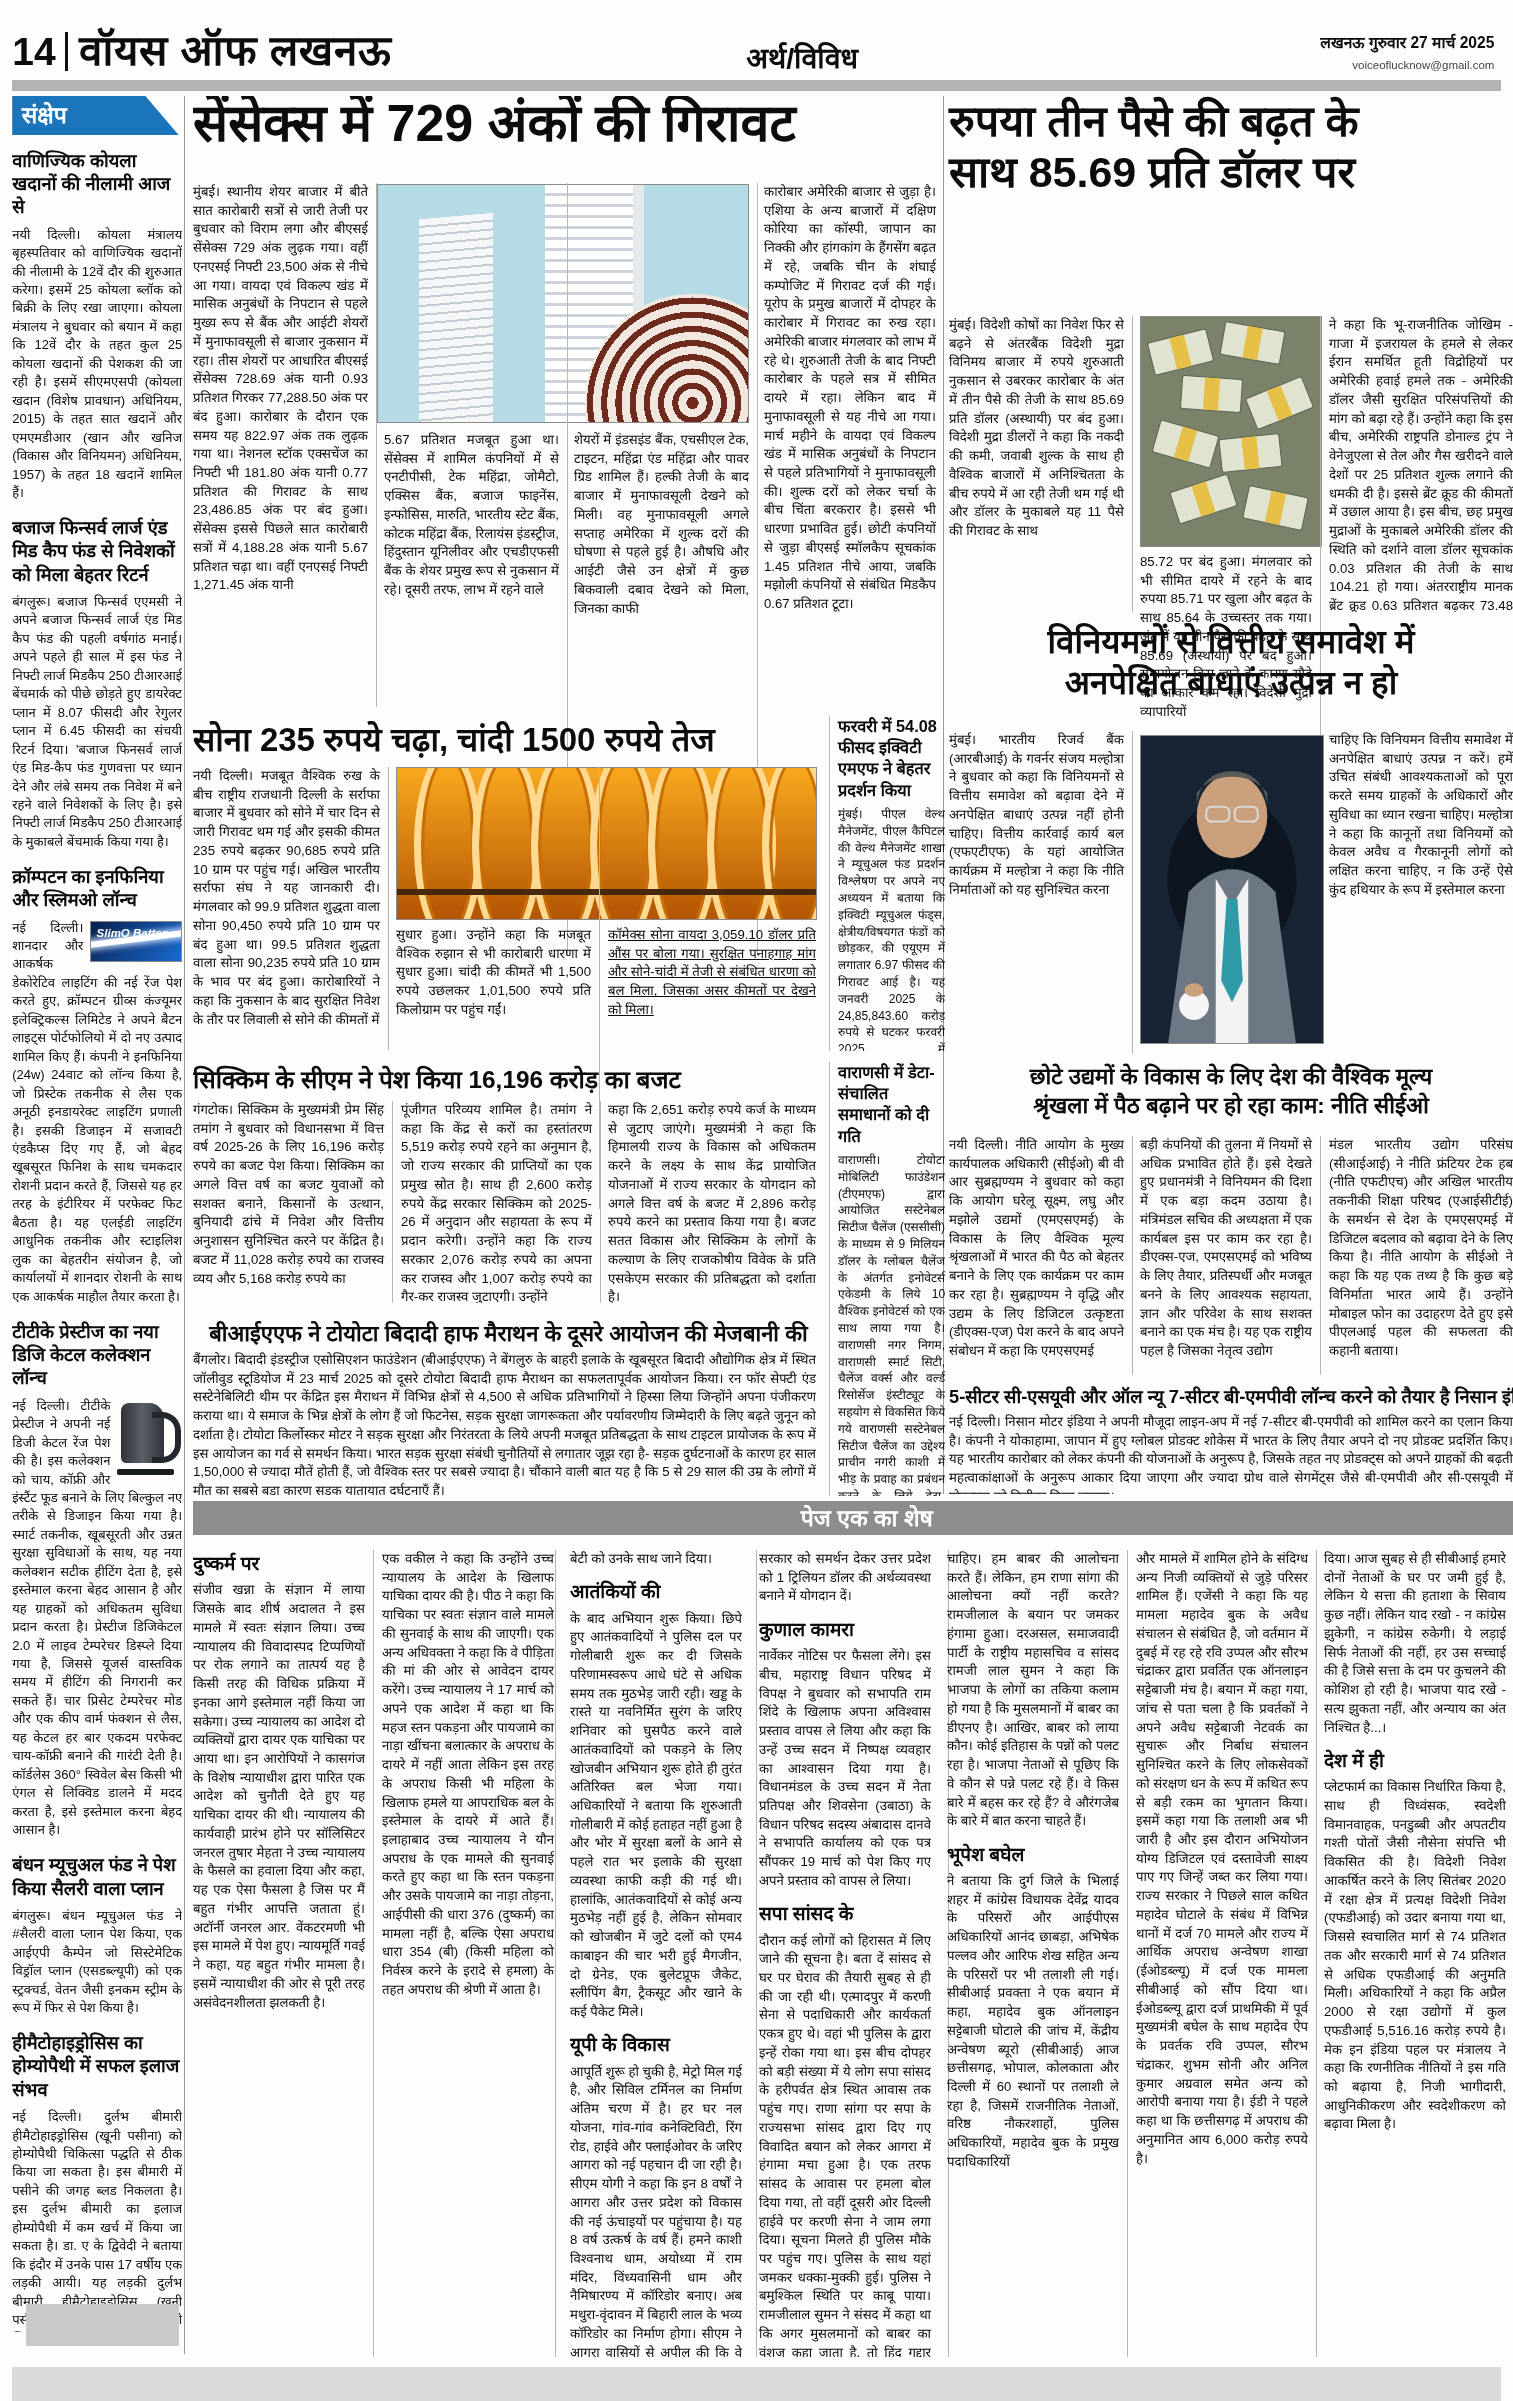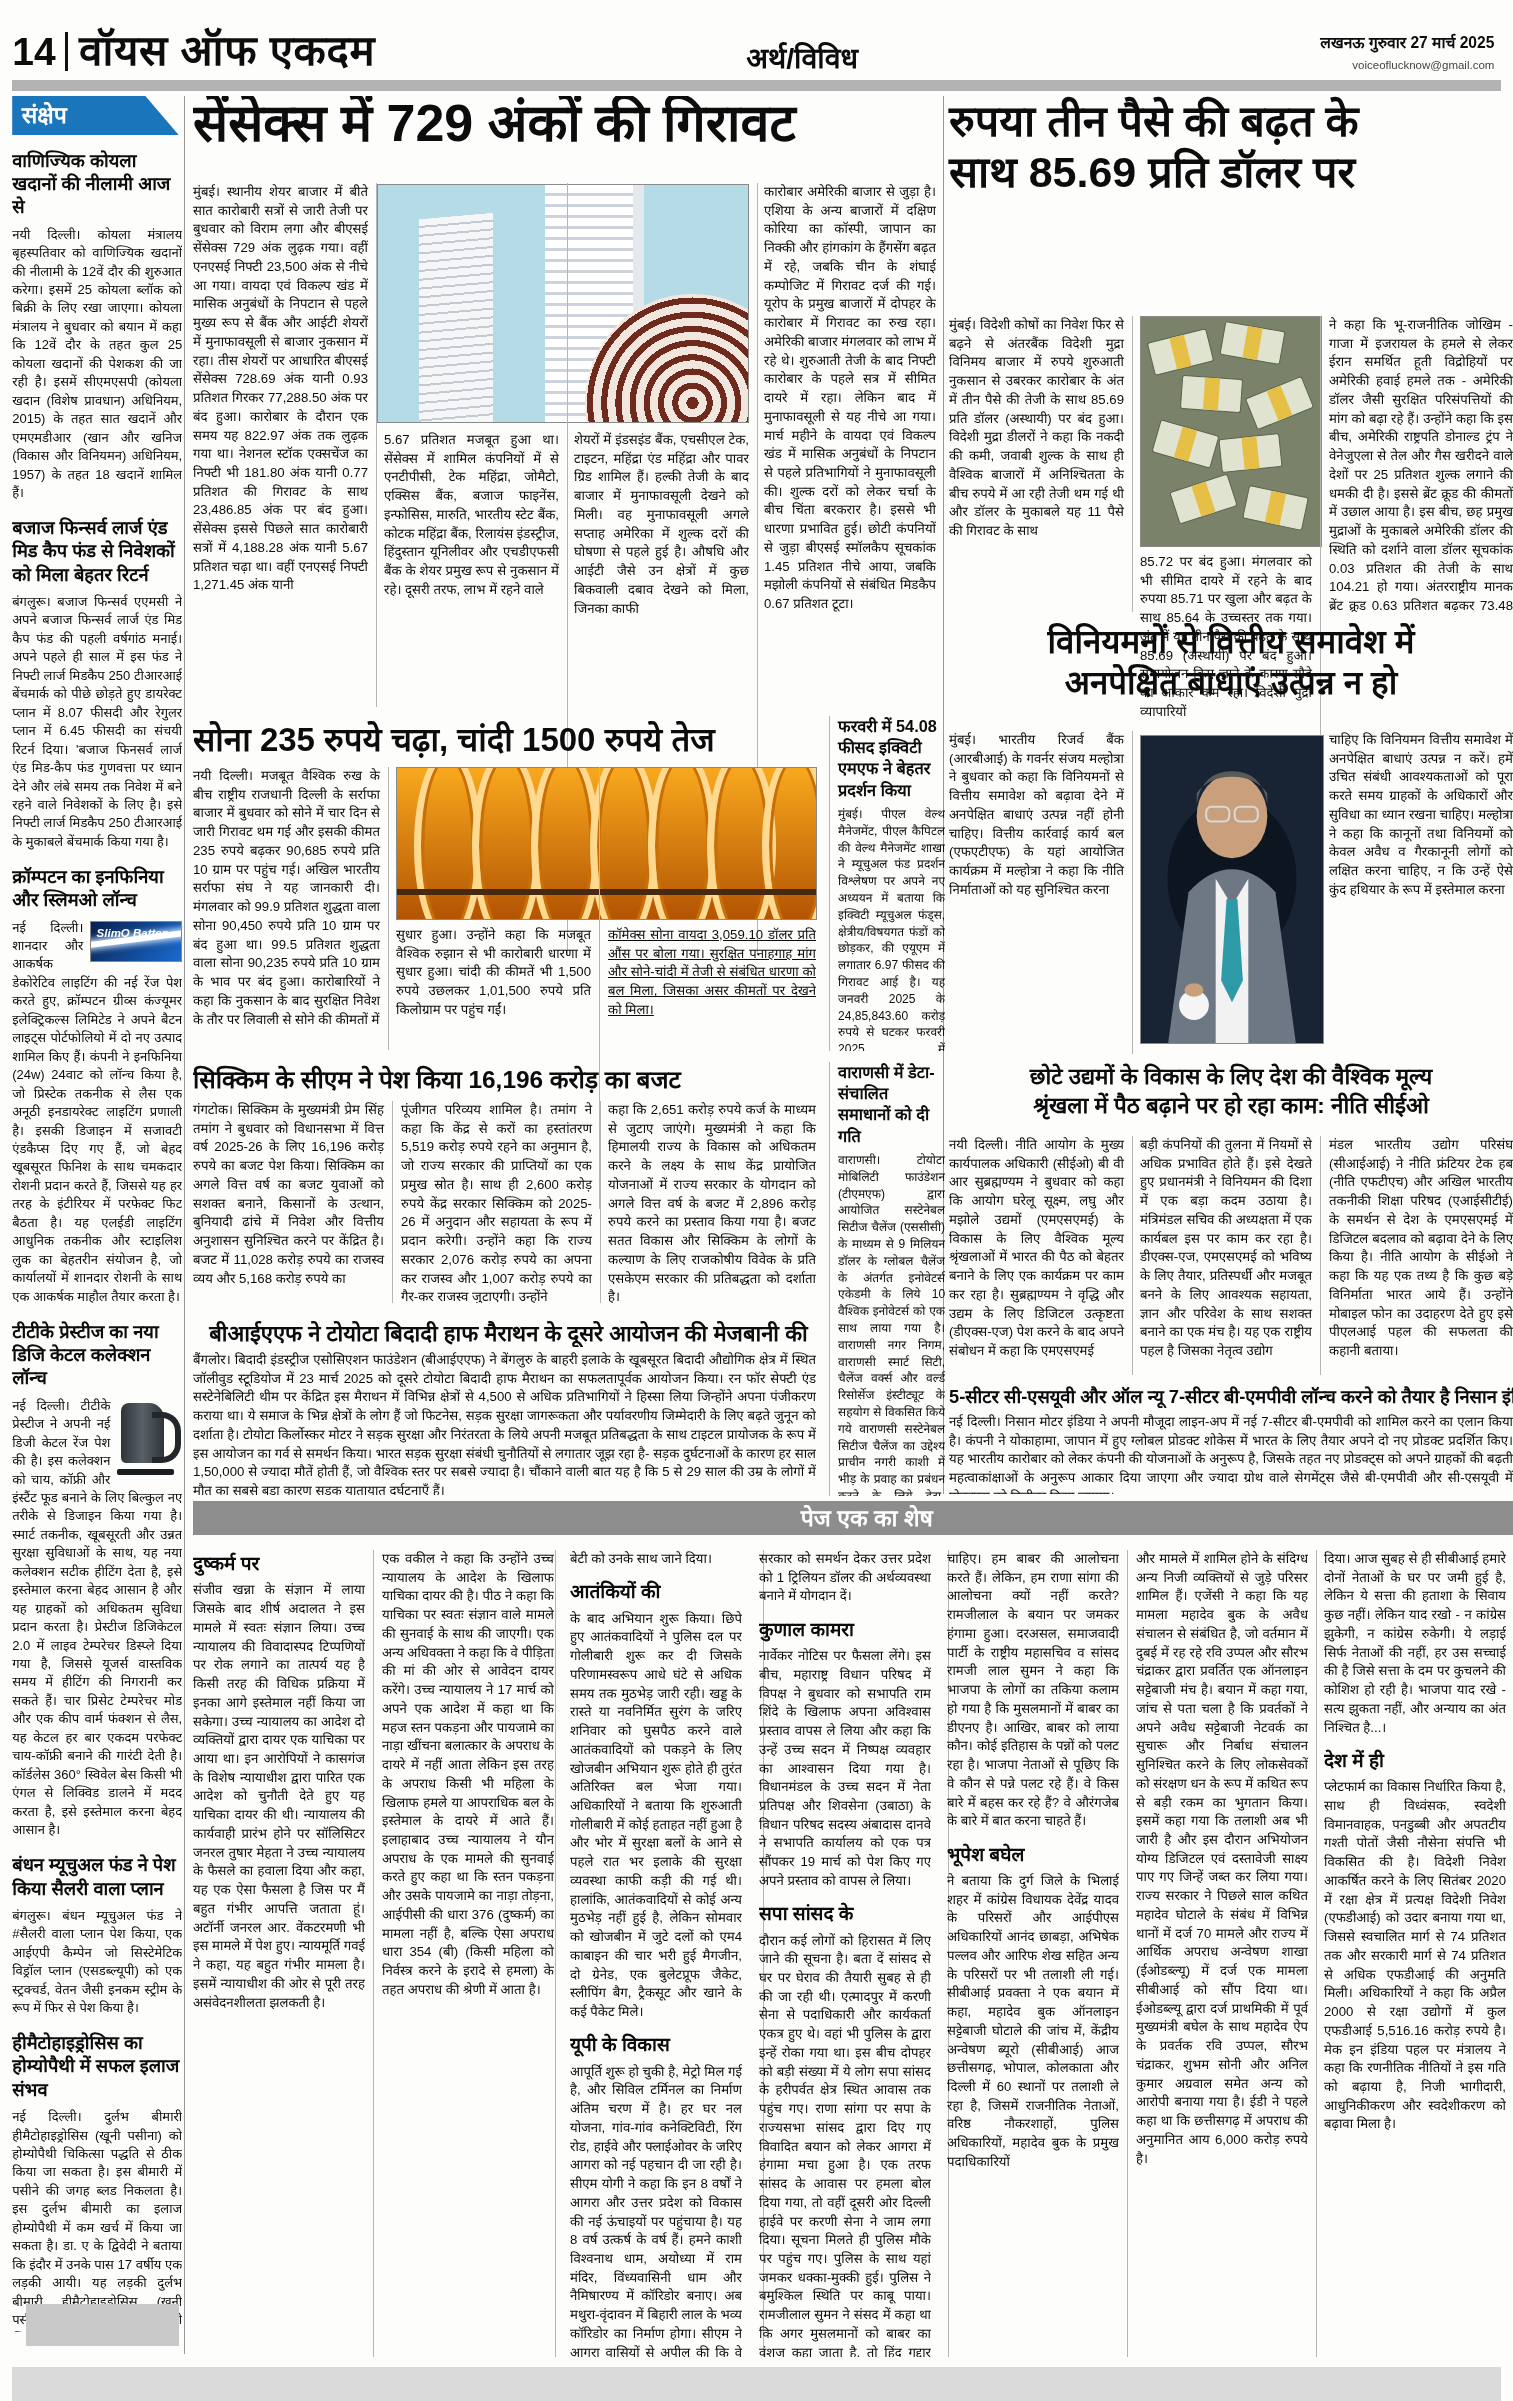--- a/index.html
+++ b/index.html
@@ -68,21 +68,21 @@
   .kettle-base{position:absolute;left:0;bottom:0;width:57px;height:6.1px;background:#1b1e21;border-radius:2px;}
 </style>
 </head>
 <body>
 
 <div id="page">
 
   <div class="abs" style="left:12.2px;top:26px;width:1489px;height:53px;">
     <div class="abs" style="left:0;top:4.1px;display:flex;align-items:center;gap:11px;">
       <span class="pagenum">14</span>
-      <span class="masthead">वॉयस ऑफ एकदम</span>
+      <span class="masthead">वॉयस ऑफ लखनऊ</span>
     </div>
     <div class="abs section-title" style="left:699px;top:12.2px;">अर्थ/विविध</div>
     <div class="abs" style="right:6.8px;top:5.4px;width:285px;">
       <div class="dateline">लखनऊ गुरुवार 27 मार्च 2025</div>
       <div class="email">voiceoflucknow@gmail.com</div>
     </div>
   </div>
   <div class="abs graybar" style="left:12.2px;top:80px;width:1489px;height:11px;"></div>
 
   <div class="abs vrule" style="left:184px;top:96px;height:2258px;"></div>
@@ -259,21 +259,21 @@
 
     <div class="col rule" style="left:0;top:0;width:172px;height:807px;padding-right:8.1px;">
       <div class="h-cont" style="margin-top:0;">दुष्कर्म पर</div>
       <div class="bt">संजीव खन्ना के संज्ञान में लाया जिसके बाद शीर्ष अदालत ने इस मामले में स्वतः संज्ञान लिया। उच्च न्यायालय की विवादास्पद टिप्पणियों पर रोक लगाने का तात्पर्य यह है किसी तरह की विधिक प्रक्रिया में इनका आगे इस्तेमाल नहीं किया जा सकेगा। उच्च न्यायालय का आदेश दो व्यक्तियों द्वारा दायर एक याचिका पर आया था। इन आरोपियों ने कासगंज के विशेष न्यायाधीश द्वारा पारित एक आदेश को चुनौती देते हुए यह याचिका दायर की थी। न्यायालय की कार्यवाही प्रारंभ होने पर सॉलिसिटर जनरल तुषार मेहता ने उच्च न्यायालय के फैसले का हवाला दिया और कहा, यह एक ऐसा फैसला है जिस पर मैं बहुत गंभीर आपत्ति जताता हूं। अटॉर्नी जनरल आर. वेंकटरमणी भी इस मामले में पेश हुए। न्यायमूर्ति गवई ने कहा, यह बहुत गंभीर मामला है। इसमें न्यायाधीश की ओर से पूरी तरह असंवेदनशीलता झलकती है।</div>
     </div>
 
     <div class="col rule" style="left:189px;top:0;width:172px;height:807px;padding-right:1px;">
       <div class="bt">एक वकील ने कहा कि उन्होंने उच्च न्यायालय के आदेश के खिलाफ याचिका दायर की है। पीठ ने कहा कि याचिका पर स्वतः संज्ञान वाले मामले की सुनवाई के साथ की जाएगी। एक अन्य अधिवक्ता ने कहा कि वे पीड़िता की मां की ओर से आवेदन दायर करेंगे। उच्च न्यायालय ने 17 मार्च को अपने एक आदेश में कहा था कि महज स्तन पकड़ना और पायजामे का नाड़ा खींचना बलात्कार के अपराध के दायरे में नहीं आता लेकिन इस तरह के अपराध किसी भी महिला के खिलाफ हमले या आपराधिक बल के इस्तेमाल के दायरे में आते हैं। इलाहाबाद उच्च न्यायालय ने यौन अपराध के एक मामले की सुनवाई करते हुए कहा था कि स्तन पकड़ना और उसके पायजामे का नाड़ा तोड़ना, आईपीसी की धारा 376 (दुष्कर्म) का मामला नहीं है, बल्कि ऐसा अपराध धारा 354 (बी) (किसी महिला को निर्वस्त्र करने के इरादे से हमला) के तहत अपराध की श्रेणी में आता है।</div>
     </div>
 
-    <div class="col rule" style="left:377px;top:0;width:172px;height:807px;padding-right:21px;">
+    <div class="col rule" style="left:377px;top:0;width:172px;height:807px;padding-right:14px;">
       <div class="bt">बेटी को उनके साथ जाने दिया।</div>
       <div class="h-cont">आतंकियों की</div>
       <div class="bt">के बाद अभियान शुरू किया। छिपे हुए आतंकवादियों ने पुलिस दल पर गोलीबारी शुरू कर दी जिसके परिणामस्वरूप आधे घंटे से अधिक समय तक मुठभेड़ जारी रही। खड्ड के रास्ते या नवनिर्मित सुरंग के जरिए शनिवार को घुसपैठ करने वाले आतंकवादियों को पकड़ने के लिए खोजबीन अभियान शुरू होते ही तुरंत अतिरिक्त बल भेजा गया। अधिकारियों ने बताया कि शुरुआती गोलीबारी में कोई हताहत नहीं हुआ है और भोर में सुरक्षा बलों के आने से पहले रात भर इलाके की सुरक्षा व्यवस्था काफी कड़ी की गई थी। हालांकि, आतंकवादियों से कोई अन्य मुठभेड़ नहीं हुई है, लेकिन सोमवार को खोजबीन में जुटे दलों को एम4 काबाइन की चार भरी हुई मैगजीन, दो ग्रेनेड, एक बुलेटप्रूफ जैकेट, स्लीपिंग बैग, ट्रैकसूट और खाने के कई पैकेट मिले।</div>
       <div class="h-cont">यूपी के विकास</div>
       <div class="bt">आपूर्ति शुरू हो चुकी है, मेट्रो मिल गई है, और सिविल टर्मिनल का निर्माण अंतिम चरण में है। हर घर नल योजना, गांव-गांव कनेक्टिविटी, रिंग रोड, हाईवे और फ्लाईओवर के जरिए आगरा को नई पहचान दी जा रही है। सीएम योगी ने कहा कि इन 8 वर्षों ने आगरा और उत्तर प्रदेश को विकास की नई ऊंचाइयों पर पहुंचाया है। यह 8 वर्ष उत्कर्ष के वर्ष हैं। हमने काशी विश्वनाथ धाम, अयोध्या में राम मंदिर, विंध्यवासिनी धाम और नैमिषारण्य में कॉरिडोर बनाए। अब मथुरा-वृंदावन में बिहारी लाल के भव्य कॉरिडोर का निर्माण होगा। सीएम ने आगरा वासियों से अपील की कि वे डबल इंजन</div>
     </div>
 
     <div class="col rule" style="left:566px;top:0;width:172px;height:807px;padding-right:17px;">
       <div class="bt">सरकार को समर्थन देकर उत्तर प्रदेश को 1 ट्रिलियन डॉलर की अर्थव्यवस्था बनाने में योगदान दें।</div>
       <div class="h-cont">कुणाल कामरा</div>

